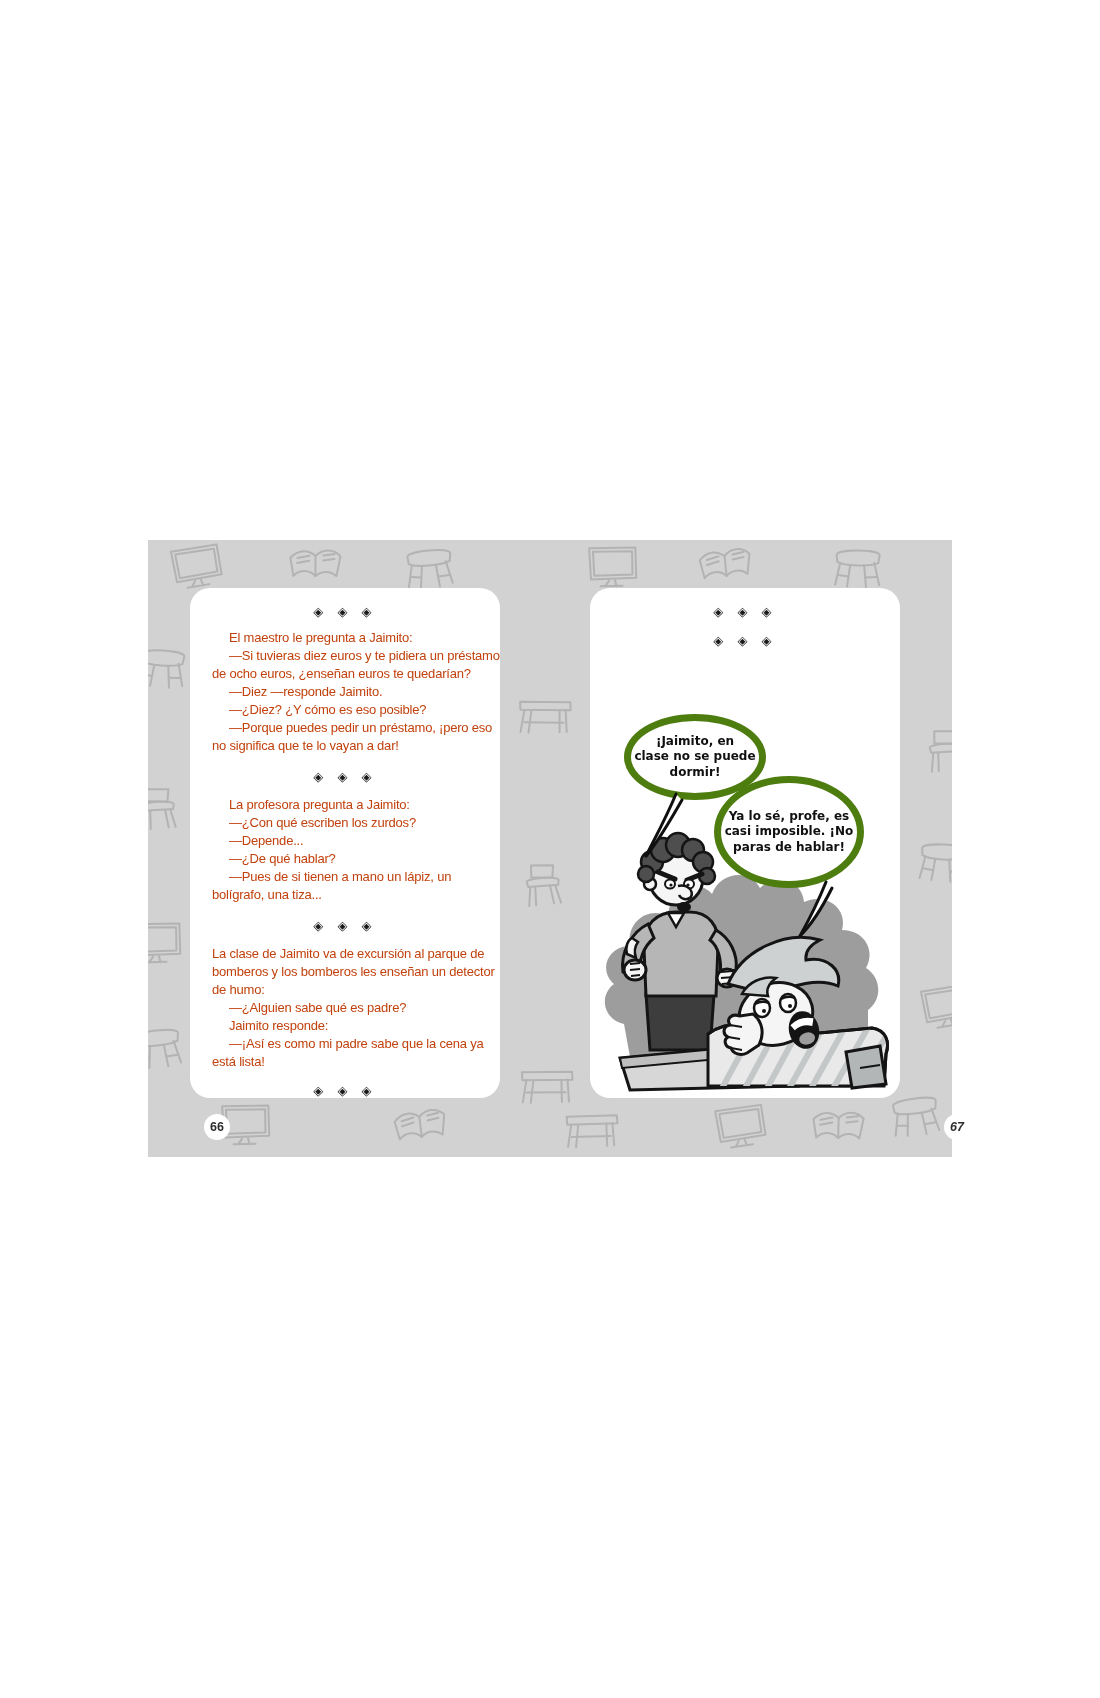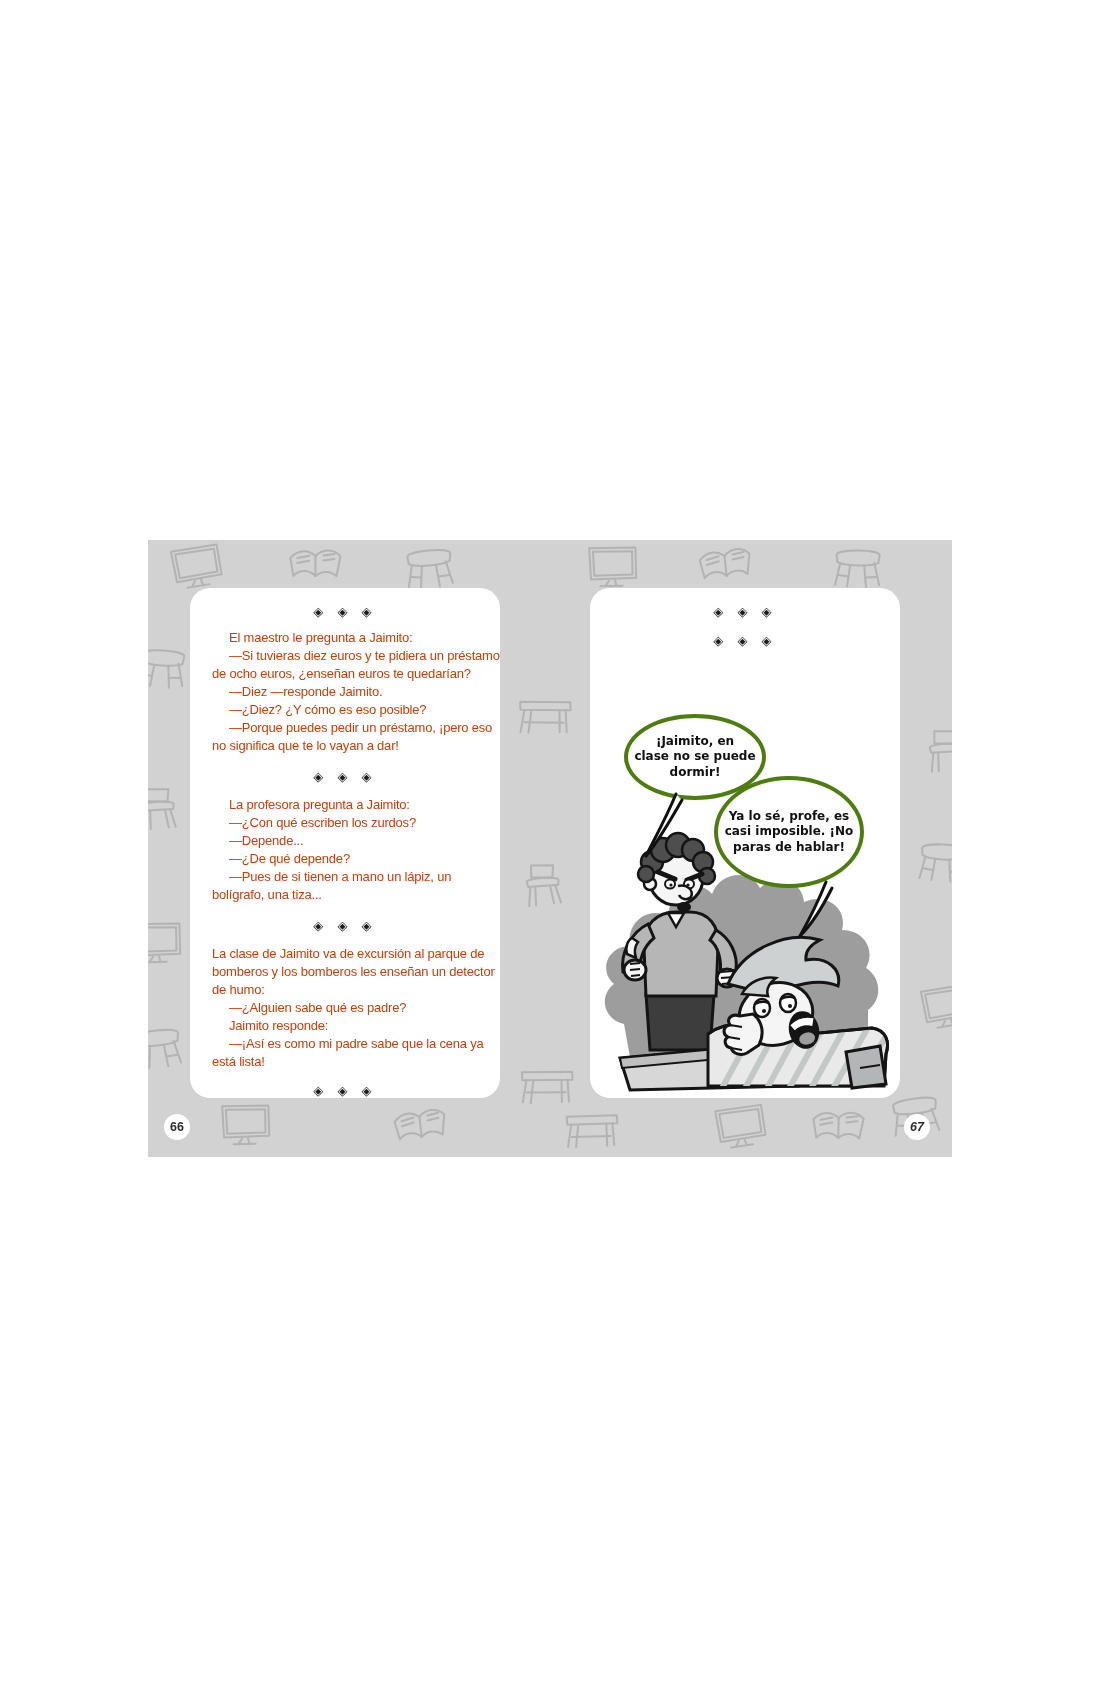--- a/index.html
+++ b/index.html
@@ -13,25 +13,25 @@
   .card-left{left:42px;}
   .card-right{left:442px;}
   .orn{font-family:"DejaVu Sans",sans-serif;font-size:13px;line-height:15px;height:15px;
        letter-spacing:5px;color:#1b1b1b;text-align:center;}
   .joke{color:#c2410c;font-size:13px;line-height:18px;letter-spacing:-0.2px;}
   .jl{white-space:nowrap;}
   .jl.in{padding-left:17px;}
   .m10{margin-top:10px}.m12{margin-top:12px}.m14{margin-top:14px}
   .pagenum{position:absolute;width:26px;height:26px;border-radius:50%;background:#ffffff;
            color:#2e2e2e;font-size:12.5px;font-weight:bold;display:flex;align-items:center;
-           justify-content:center;top:574px;}
+           justify-content:center;top:574px;margin-left:40px;}
   .pn-left{left:16px;}
   .pn-right{left:756px;font-style:italic;}
   .cartoon{position:absolute;left:0;top:230px;z-index:2;}
-  .bubble{position:absolute;background:#ffffff;border:4px solid #4d7c0f;border-radius:50%;
+  .bubble{position:absolute;background:#ffffff;border:7px solid #4d7c0f;border-radius:50%;
           display:flex;align-items:center;justify-content:center;text-align:center;
           font-family:"DejaVu Sans",sans-serif;font-weight:bold;font-size:12px;
           line-height:15.5px;color:#101010;white-space:pre-line;z-index:4;box-sizing:border-box;}
   .b1{left:34px;top:126px;width:142px;height:86px;}
   .b2{left:124px;top:188px;width:150px;height:112px;}
   .tail{position:absolute;z-index:5;}
   .t1{left:52px;top:204px;}
   .t2{left:206px;top:292px;}
 </style>
 </head>
@@ -150,21 +150,21 @@
           <div class="jl in">—Diez —responde Jaimito.</div>
           <div class="jl in">—¿Diez? ¿Y cómo es eso posible?</div>
           <div class="jl in">—Porque puedes pedir un préstamo, ¡pero eso</div>
           <div class="jl">no significa que te lo vayan a dar!</div>
         </div>
       <div class="orn m14">◈ ◈ ◈</div>
       <div class="joke m12">
           <div class="jl in">La profesora pregunta a Jaimito:</div>
           <div class="jl in">—¿Con qué escriben los zurdos?</div>
           <div class="jl in">—Depende...</div>
-          <div class="jl in">—¿De qué depende?</div>
+          <div class="jl in">—¿De qué hablar?</div>
           <div class="jl in">—Pues de si tienen a mano un lápiz, un</div>
           <div class="jl">bolígrafo, una tiza...</div>
         </div>
       <div class="orn m14">◈ ◈ ◈</div>
       <div class="joke m12">
           <div class="jl">La clase de Jaimito va de excursión al parque de</div>
           <div class="jl">bomberos y los bomberos les enseñan un detector</div>
           <div class="jl">de humo:</div>
           <div class="jl in">—¿Alguien sabe qué es padre?</div>
           <div class="jl in">Jaimito responde:</div>

